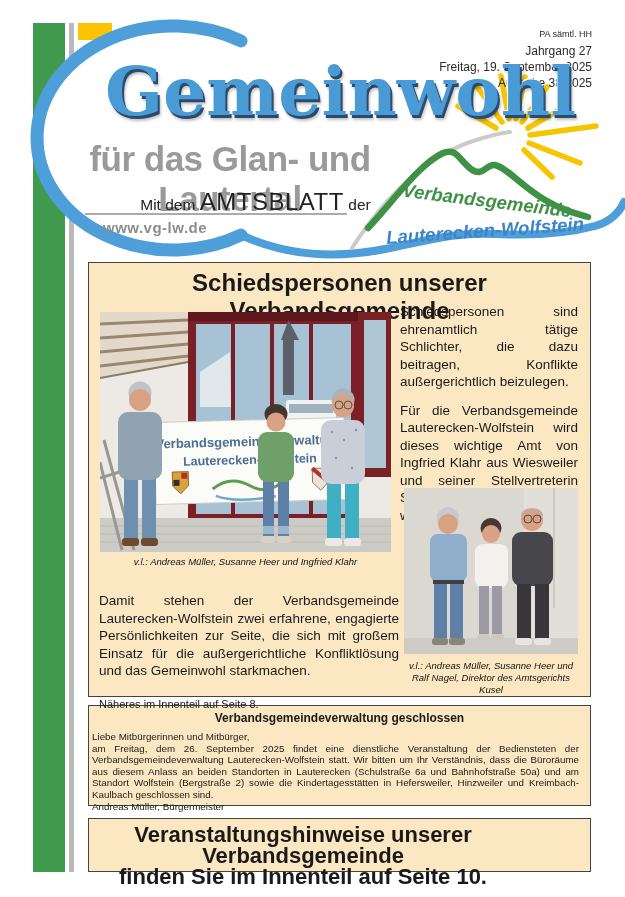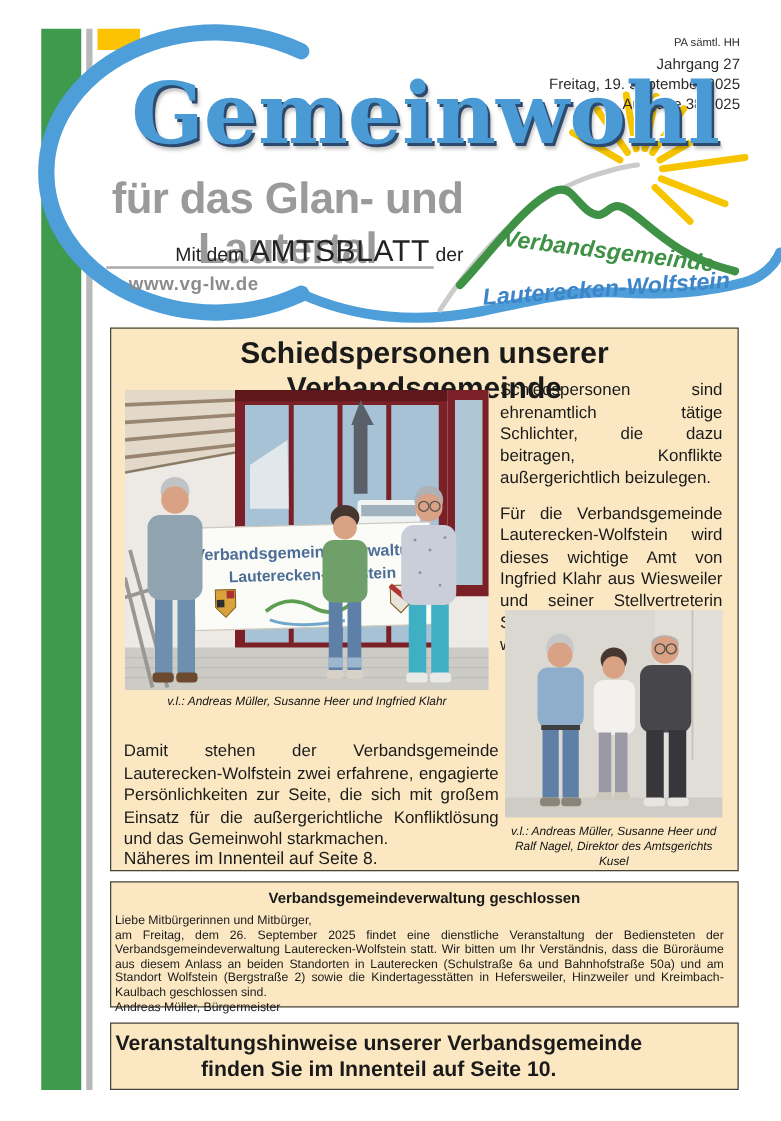--- a/index.html
+++ b/index.html
@@ -38,26 +38,26 @@
   .photo{z-index:3;box-shadow:inset 0 0 10px 6px #FBE8C3;}
   .photo1{left:100px;top:312px;width:291px;height:240px;}
   .photo2{left:404px;top:488px;width:174px;height:166px;}
   .caption{font-style:italic;font-size:9.5px;color:#111;text-align:center;z-index:3;line-height:12px;}
   .caption1{left:96px;top:556px;width:299px;}
   .caption2{left:400px;top:660px;width:182px;}
   .col-right{left:400px;top:303px;width:178px;font-size:13.5px;line-height:17.5px;
              text-align:justify;z-index:3;}
   .col-right p{margin:0 0 11px 0;}
   .body-left{left:99px;top:592px;width:300px;font-size:13.5px;line-height:17.5px;text-align:justify;z-index:3;}
-  .more-line{left:99px;top:678px;width:300px;font-size:14px;z-index:3;}
+  .more-line{left:99px;top:698px;width:300px;font-size:11px;z-index:3;}
   .box2-title{left:88px;top:711px;width:503px;text-align:center;font-size:12px;font-weight:bold;z-index:3;}
   .box2-body{left:92px;top:731px;width:487px;font-size:9.8px;line-height:11.6px;z-index:3;}
   .box2-body .just{text-align:justify;margin:0;}
   .box2-close{margin-top:5px;}
-  .box3-text{left:88px;top:824px;width:430px;text-align:center;font-size:17px;font-weight:bold;
+  .box3-text{left:88px;top:824px;width:430px;text-align:center;font-size:22px;font-weight:bold;
              line-height:21px;z-index:3;}
 </style>
 </head>
 <body>
 
 <div class="page">
 
   <div class="abs bar-green"></div>
   <div class="abs bar-gray"></div>
   <div class="abs bar-yellow"></div>

